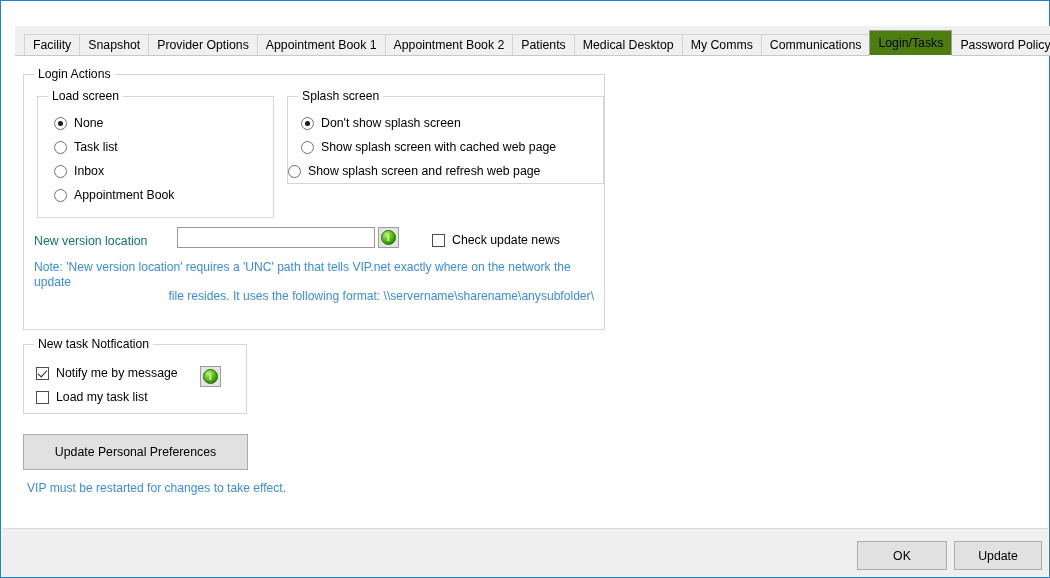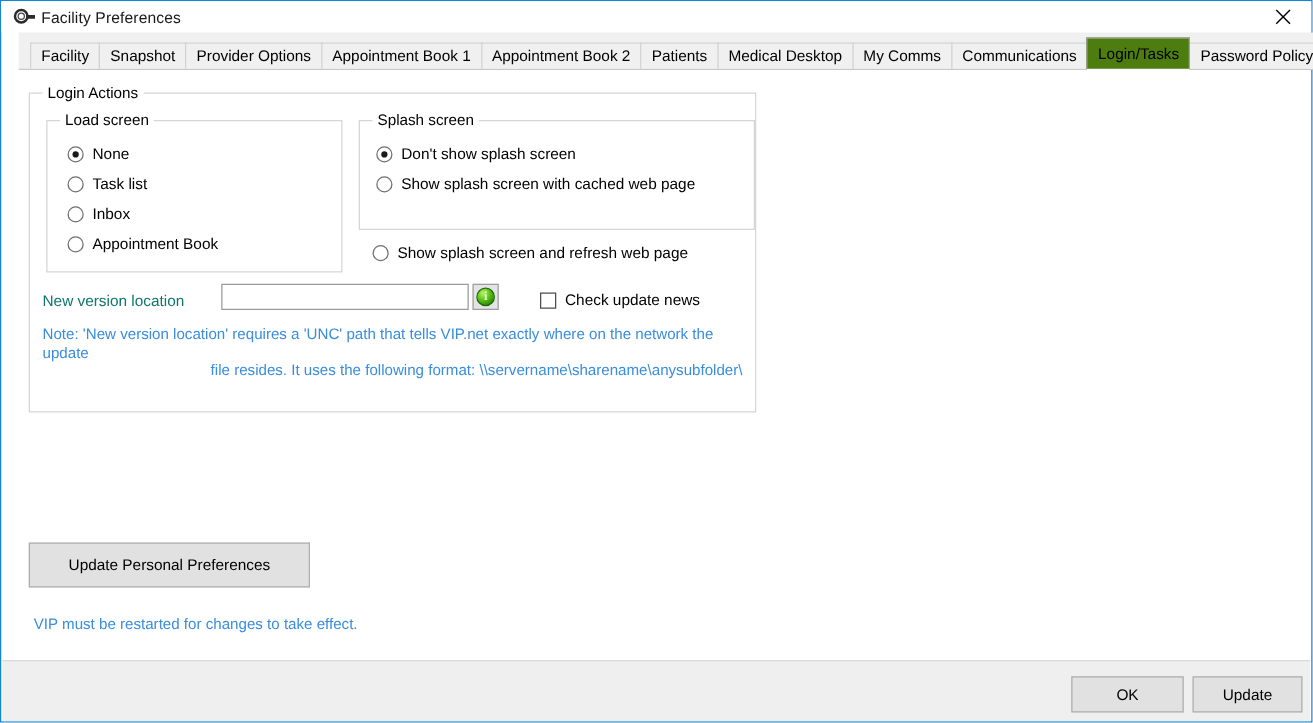--- a/index.html
+++ b/index.html
@@ -249,34 +249,20 @@
     width: 1046px; height: 49px;
     background: #efefef;
     border-top: 1px solid #d9d9d9;
   }
 </style>
 </head>
 <body>
 
 <div class="window">
 
-  <div class="titlebar">
-    <div class="title-icon">
-      <div class="ring"></div>
-      <div class="ring2"></div>
-      <div class="stem"></div>
-    </div>
-    <div class="title-text">Facility Preferences</div>
-    <div class="titlebar-close">
-      <svg width="13" height="13" viewBox="0 0 13 13" aria-hidden="true">
-        <line x1="1" y1="1" x2="12" y2="12" stroke="#000" stroke-width="1.1"></line>
-        <line x1="12" y1="1" x2="1" y2="12" stroke="#000" stroke-width="1.1"></line>
-      </svg>
-    </div>
-  </div>
 
   <div class="tabstrip">
     <div class="tabs">
       <div class="tab">Facility</div>
       <div class="tab">Snapshot</div>
       <div class="tab">Provider Options</div>
       <div class="tab">Appointment Book 1</div>
       <div class="tab">Appointment Book 2</div>
       <div class="tab">Patients</div>
       <div class="tab">Medical Desktop</div>
@@ -317,21 +303,21 @@
         <div class="glabel">Splash screen</div>
 
         <div class="radio-row" style="left:13px; top:19px;">
           <span class="radio checked"></span>
           <span class="radio-label">Don't show splash screen</span>
         </div>
         <div class="radio-row" style="left:13px; top:43px;">
           <span class="radio"></span>
           <span class="radio-label">Show splash screen with cached web page</span>
         </div>
-        <div class="radio-row" style="left:10px; top:67px;margin-top:31px;">
+        <div class="radio-row" style="left:0; top:67px;">
           <span class="radio"></span>
           <span class="radio-label">Show splash screen and refresh web page</span>
         </div>
       </div>
 
       <div class="field-label" style="left:10px; top:159px;">New version location</div>
 
       <input class="textinput" style="left: 153px; top: 152px; width: 198px; height: 21px;" placeholder="">
 
       <div class="infobtn" style="left:354px; top:152px; width:21px; height:21px;">
@@ -342,24 +328,41 @@
         <span class="cbox"></span>
         <span class="check-label">Check update news</span>
       </div>
 
       <div class="note" style="left:10px; top:185px; width:560px;">
         <span style="display: block;">Note: 'New version location' requires a 'UNC' path that tells VIP.net exactly where on the network the update</span>
         <span style="display: block; text-align: right;">file resides. It uses the following format:  \\servername\sharename\anysubfolder\</span>
       </div>
     </div>
 
+    <div class="group" id="grp-newtask">
+      <div class="glabel">New task Notfication</div>
+
+      <div class="check-row" style="left:12px; top:21px;">
+        <span class="cbox checked"></span>
+        <span class="check-label">Notify me by message</span>
+      </div>
+
+      <div class="check-row" style="left:12px; top:45px;">
+        <span class="cbox"></span>
+        <span class="check-label">Load my task list</span>
+      </div>
+
+      <div class="infobtn" style="left:176px; top:21px; width:21px; height:21px;">
+        <span class="globe"></span>
+      </div>
+    </div>
 
     <div class="pushbtn" style="left:21px; top:378px; width:225px; height:36px;">Update Personal Preferences</div>
 
-    <div class="note" style="left:25px; top:425px; width:400px;margin-top:11px;">VIP must be restarted for changes to take effect.</div>
+    <div class="note" style="left:25px; top:425px; width:400px;">VIP must be restarted for changes to take effect.</div>
 
   </div>
 
   <div class="footer">
     <div class="pushbtn" style="left:855px; top:12px; width:90px; height:29px;">OK</div>
     <div class="pushbtn" style="left:952px; top:12px; width:88px; height:29px;">Update</div>
   </div>
 
 </div>
 

